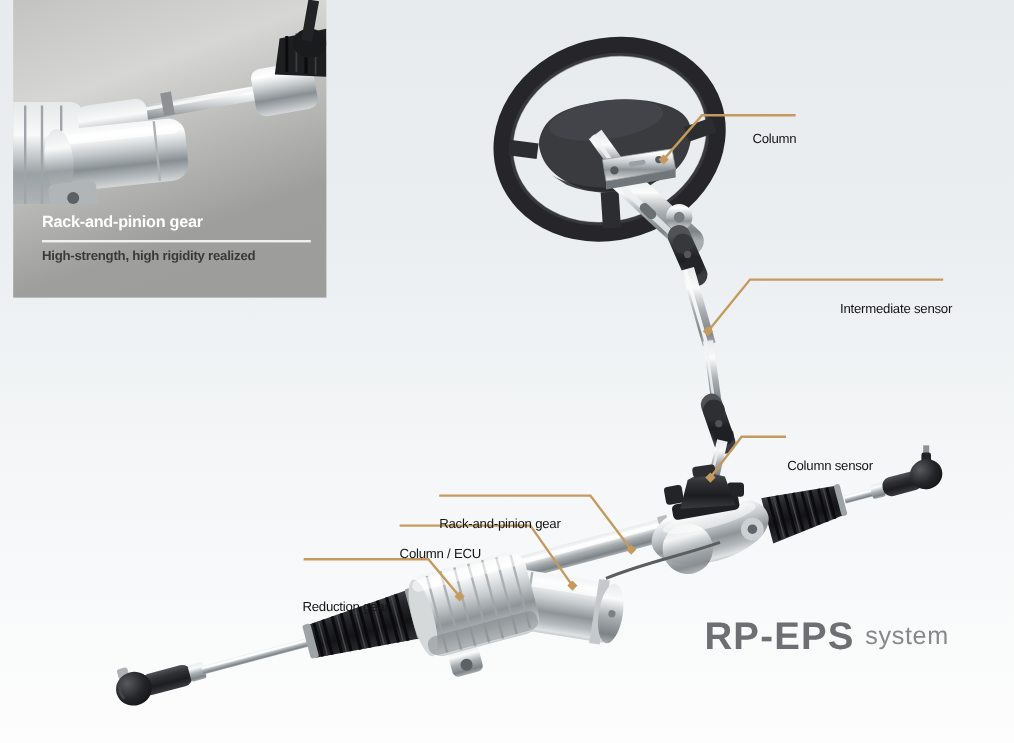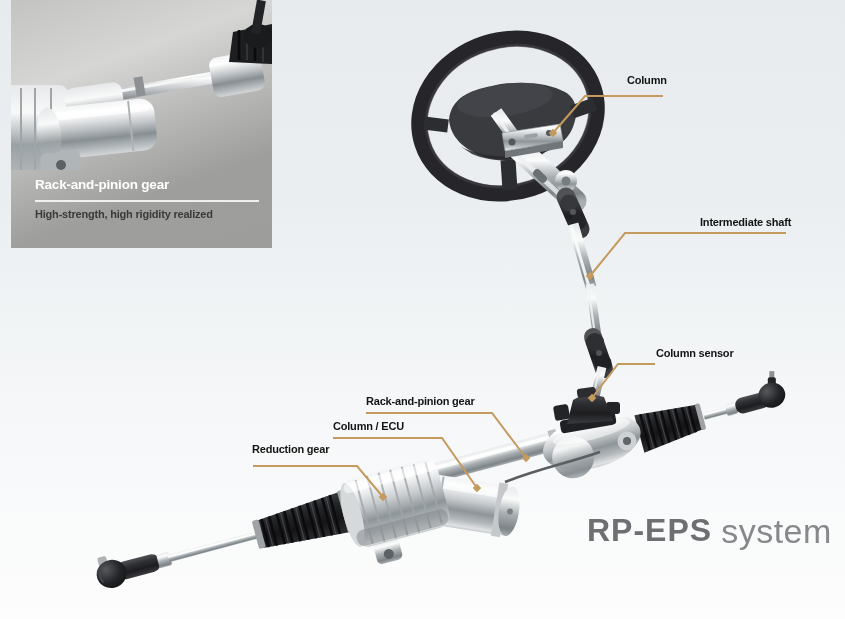--- a/index.html
+++ b/index.html
@@ -7,22 +7,22 @@
     width:845px;height:619px;overflow:hidden;
     font-family:"Liberation Sans",sans-serif;
     background:linear-gradient(180deg,#e7ebed 0%,#eaeef0 30%,#f5f7f8 65%,#fdfdfd 100%);
   }
   .scene{position:relative;width:845px;height:619px;}
   .art{position:absolute;left:0;top:0;}
 
   
   .part-label{
     position:absolute;
-    font-size:11px;font-weight:700;color:#141414;
-    letter-spacing:-0.2px;white-space:nowrap;
+    font-size:11px;font-weight:400;color:#141414;
+    letter-spacing:-0.2px;white-space:nowrap;margin-top:36px;
   }
 
   
   .inset{
     position:absolute;left:11px;top:0;width:261px;height:248px;
     background:linear-gradient(160deg,#c3c3c1 0%,#d6d6d4 28%,#b3b3b1 55%,#9e9e9c 72%,#9d9d9b 100%);
   }
   .inset svg{position:absolute;left:0;top:0;}
   .inset-title{
     position:absolute;left:24px;top:177px;
@@ -31,23 +31,23 @@
   .inset-divider{
     position:absolute;left:24px;top:200px;width:224px;height:2px;
     background:#f4f4f2;opacity:.95;
   }
   .inset-subtitle{
     position:absolute;left:24px;top:208px;
     font-size:11px;font-weight:700;color:#3a3a36;letter-spacing:-0.2px;white-space:nowrap;
   }
 
   
-  .brand{position:absolute;left:587px;top:512px;display:flex;align-items:flex-start;white-space:nowrap;}
+  .brand{position:absolute;left:587px;top:512px;display:flex;align-items:center;white-space:nowrap;}
   .brand-main{font-size:32px;font-weight:700;color:#6e6f72;letter-spacing:1px;}
-  .brand-suffix{font-size:34px;font-weight:400;color:#87888b;margin-left:9px;letter-spacing:0.5px;}
+  .brand-suffix{font-size:21px;font-weight:400;color:#87888b;margin-left:9px;letter-spacing:0.5px;}
 </style>
 </head>
 <body>
 
 <div class="scene">
 
   <svg class="art" width="845" height="619" viewBox="0 0 845 619">
     <defs>
       <linearGradient id="metal" x1="0" y1="0" x2="0" y2="1">
         <stop offset="0" stop-color="#f3f4f5"></stop>
@@ -326,24 +326,24 @@
         <rect x="30" y="152" width="40" height="26" rx="5" fill="#b0b5b7" transform="rotate(-6 50 165)"></rect>
         <circle cx="50" cy="165" r="5" fill="#5c6164"></circle>
       </g>
     </svg>
     <div class="inset-title">Rack-and-pinion gear</div>
     <div class="inset-divider"></div>
     <div class="inset-subtitle">High-strength, high rigidity realized</div>
   </div>
 
   <div class="part-label" style="left:627px;top:74px">Column</div>
-  <div class="part-label" style="left:700px;top:216px">Intermediate shaft</div>
+  <div class="part-label" style="left:700px;top:216px">Intermediate sensor</div>
   <div class="part-label" style="left:656px;top:347px">Column sensor</div>
   <div class="part-label" style="left:366px;top:395px">Rack-and-pinion gear</div>
   <div class="part-label" style="left:333px;top:420px">Column / ECU</div>
-  <div class="part-label" style="left:252px;top:443px">Reduction gear</div>
+  <div class="part-label" style="left:252px;top:464px">Reduction gear</div>
 
   <div class="brand">
     <span class="brand-main">RP-EPS</span>
     <span class="brand-suffix">system</span>
   </div>
 
 </div>
 
 </body></html>

